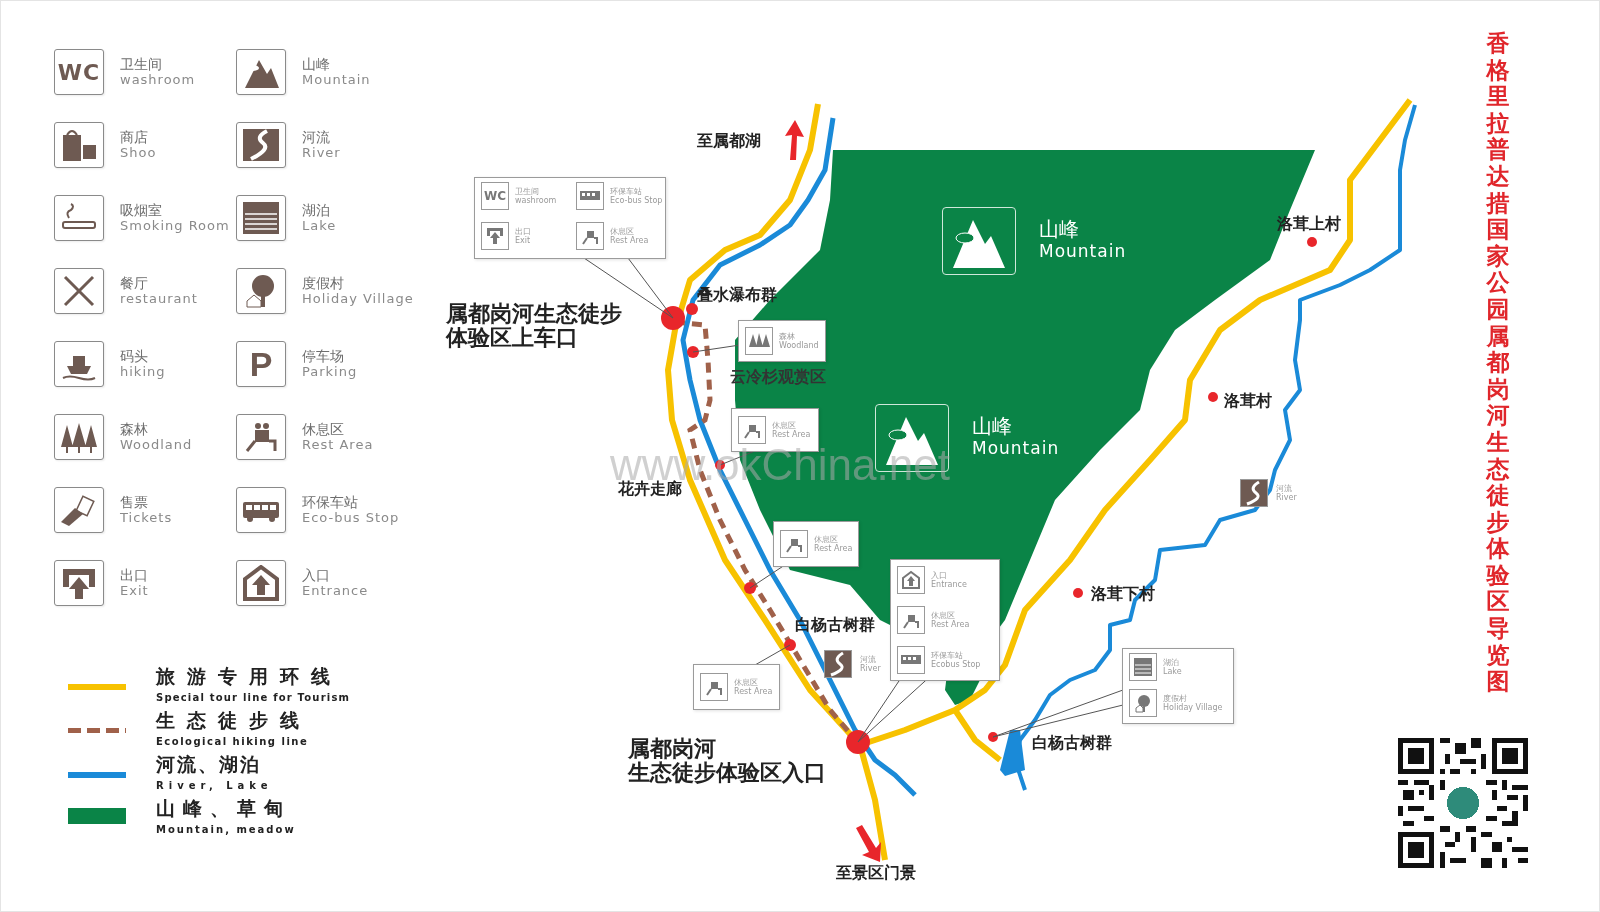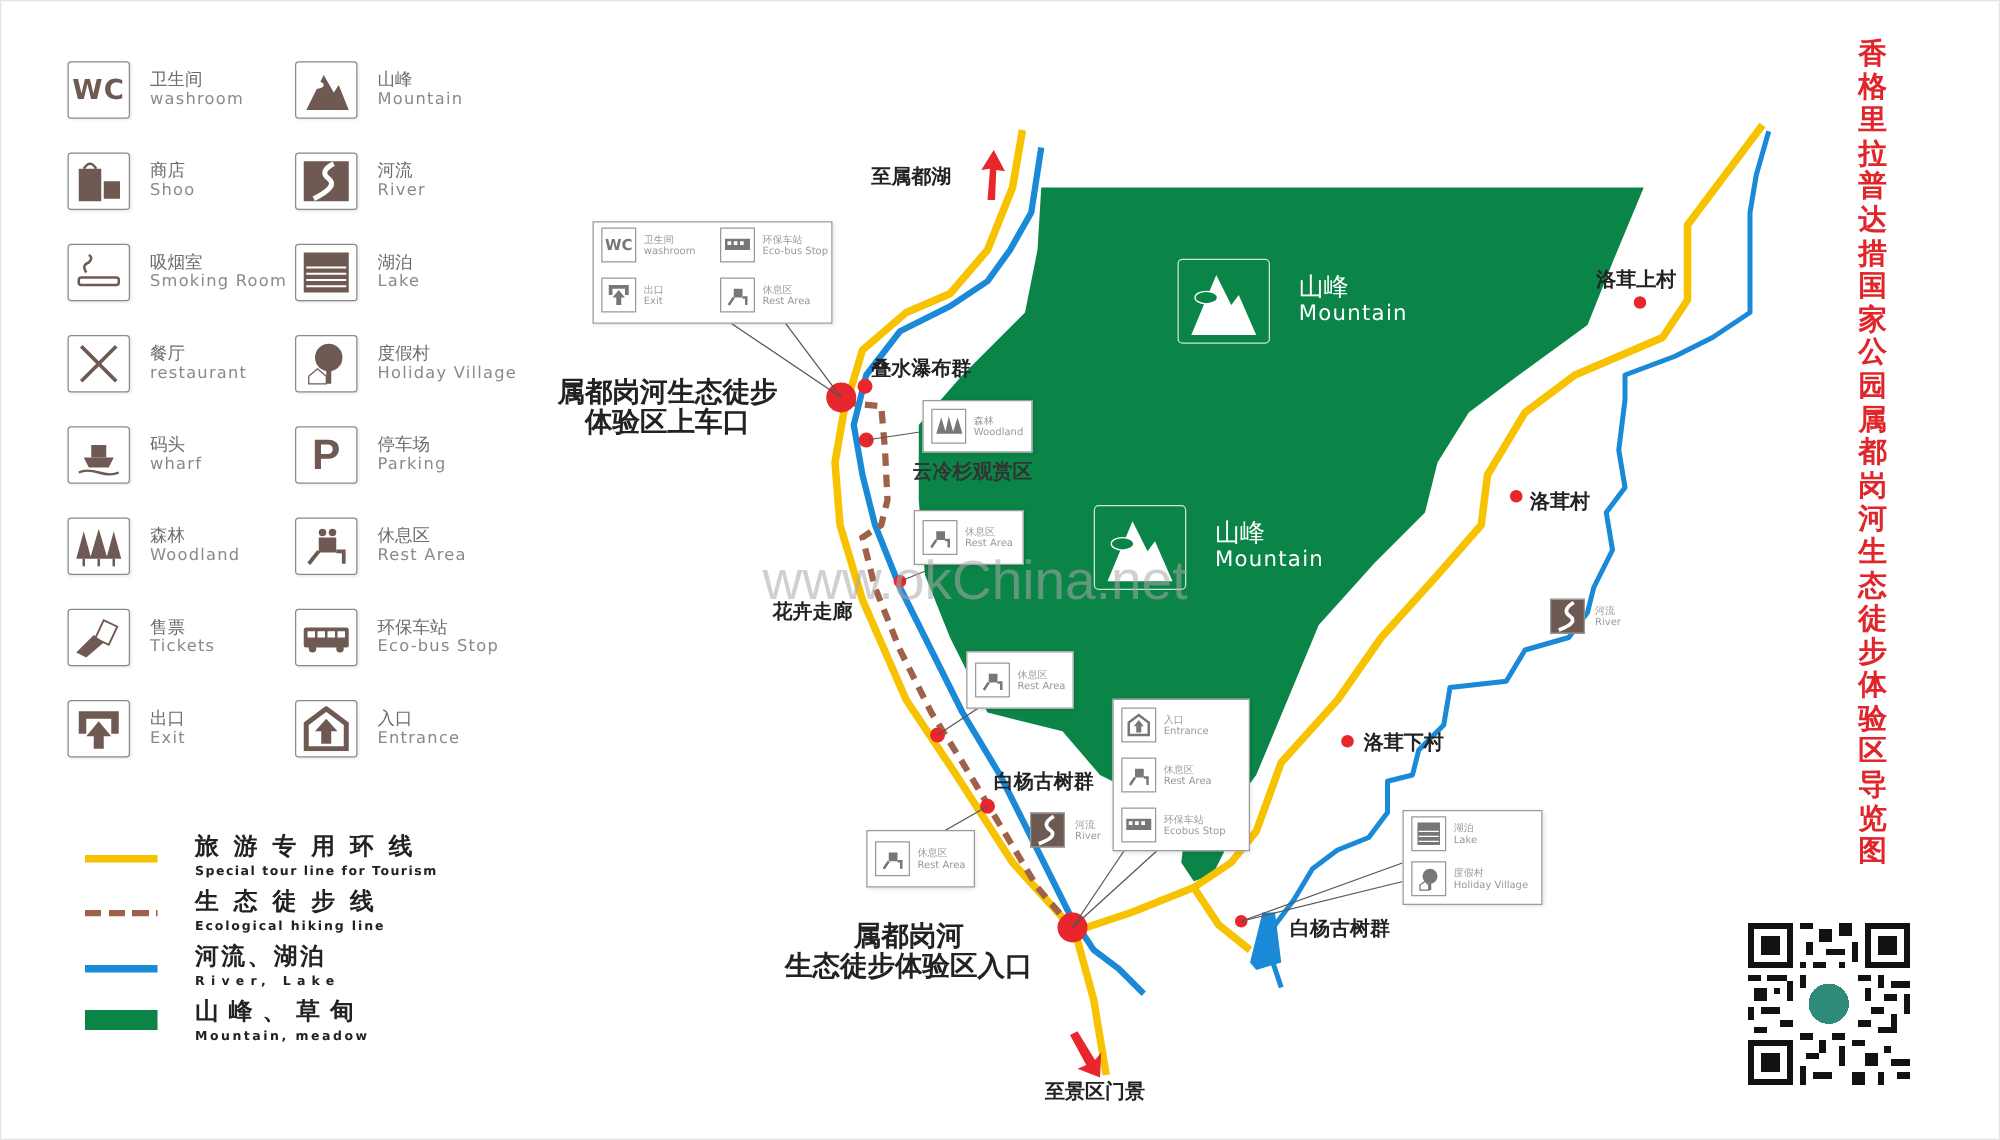--- a/index.html
+++ b/index.html
@@ -12,21 +12,21 @@
   .lg-text{margin-left:16px;line-height:16px;}
   .lg-cn{font-size:14px;color:#6d6d6d;display:block;}
   .lg-en{font-size:13px;color:#8a8a8a;letter-spacing:1px;display:block;}
   
   .ln-item{position:absolute;}
   .ln-swatch{position:absolute;left:0;width:58px;}
   .ln-cn{position:absolute;left:88px;font-size:19px;font-weight:bold;color:#222;letter-spacing:12px;white-space:nowrap;}
   .ln-en{position:absolute;left:88px;font-size:10px;font-weight:bold;color:#222;letter-spacing:1.5px;white-space:nowrap;}
   
   .mlabel{position:absolute;font-weight:bold;color:#222;white-space:nowrap;font-family:Liberation Serif, serif;}
-  .big{font-size:22px;line-height:24px;text-align:center;}
+  .big{font-size:22px;line-height:24px;}
   .mid{font-size:16px;}
   
   .callout{position:absolute;background:#fff;border:1px solid #9b9b9b;box-shadow:1px 1px 3px rgba(0,0,0,.12);}
   .co-row{display:flex;align-items:center;height:36px;}
   .co-icon{width:26px;height:26px;border:1px solid #999;display:flex;align-items:center;justify-content:center;margin:0 6px;}
   .co-text{font-size:8px;line-height:9px;color:#9a9a9a;}
   .vtitle{position:absolute;left:1484px;top:30px;width:28px;font-size:23px;font-weight:bold;color:#e0262b;line-height:26.6px;text-align:center;word-break:break-all;}
   .qr{position:absolute;left:1398px;top:738px;width:130px;height:130px;}
   .qr-cap{position:absolute;left:1385px;top:873px;width:158px;text-align:center;font-size:10.5px;font-weight:normal;color:#222;line-height:14px;margin-top:41px;}
   .watermark{position:absolute;left:610px;top:440px;font-size:44px;color:rgba(170,170,170,.55);letter-spacing:0;white-space:nowrap;font-family:"Liberation Sans",sans-serif;}
@@ -188,21 +188,21 @@
   <div class="lg-item" style="left:54px;top:341px">
     <div class="lg-icon">
         <svg width="40" height="36">
           <path d="M8,20 L32,20 L28,28 L12,28 Z" fill="#6e5a52"></path>
           <rect x="14" y="10" width="12" height="10" fill="#6e5a52"></rect>
           <path d="M4,32 Q10,29 20,32 T36,32" stroke="#6e5a52" fill="none" stroke-width="2"></path>
         </svg>
       </div>
     <div class="lg-text">
         <span class="lg-cn">码头</span>
-        <span class="lg-en">wharf</span>
+        <span class="lg-en">hiking</span>
       </div>
   </div>
   <div class="lg-item" style="left:236px;top:341px">
     <div class="lg-icon">
         <span style="font-weight:bold;font-size:34px;color:#6e5a52;font-family:'Liberation Sans',sans-serif">P</span>
       </div>
     <div class="lg-text">
         <span class="lg-cn">停车场</span>
         <span class="lg-en">Parking</span>
       </div>

